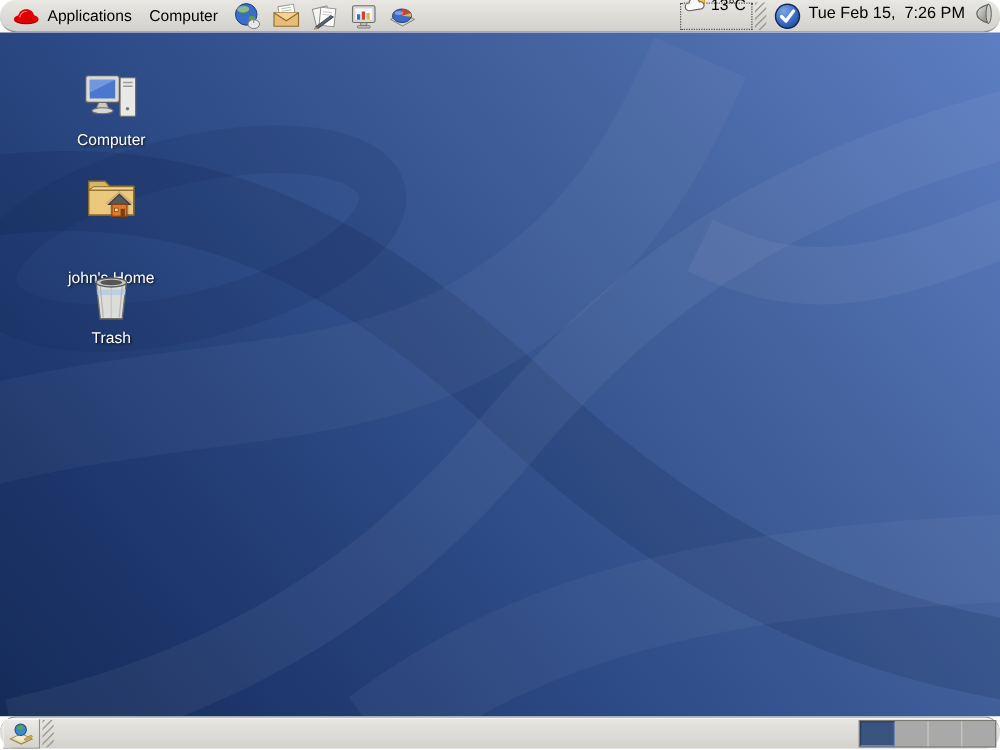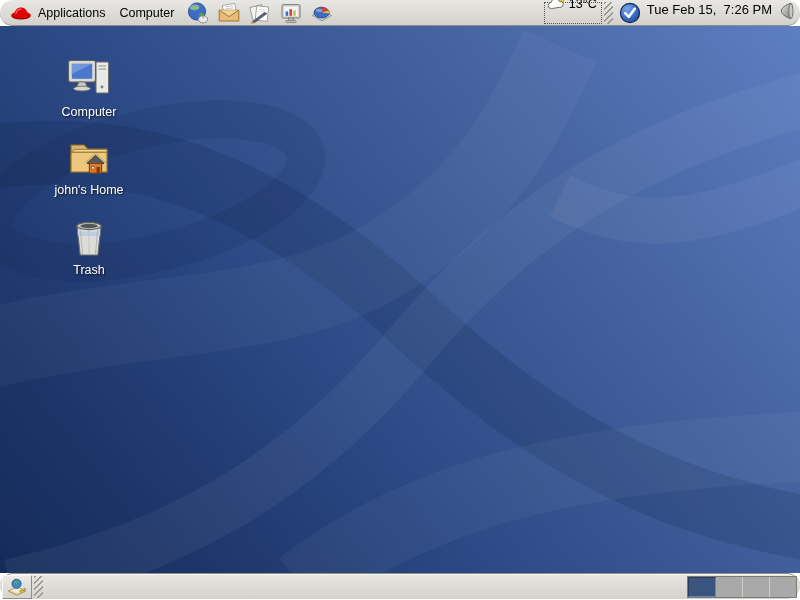--- a/index.html
+++ b/index.html
@@ -54,21 +54,21 @@
     display:flex; flex-direction:column; align-items:center;
     cursor:default;
   }
   .desk-icon .ic { width:48px; height:48px; }
   .desk-icon .lbl {
     margin-top:2px; color:#fff; font-size:12.5px;
     text-shadow:1px 1px 2px rgba(0,0,0,.75);
     white-space:nowrap;
   }
   #icon-computer { top:29px; }
-  #icon-home     { top:107px; }
+  #icon-home     { top:107px;gap:32px; }
   #icon-trash    { top:187px;text-align:right; }
 
   
   .show-desktop-btn {
     width:30px; height:24px; display:flex; align-items:center; justify-content:center;
     background:linear-gradient(#eceae6,#d5d3ce);
     border:1px solid; border-color:#f8f7f4 #8f8d87 #8f8d87 #f8f7f4; border-radius:1px;
   }
   .ws-switcher {
     display:flex; height:22px; width:110px; margin-right:1px;

